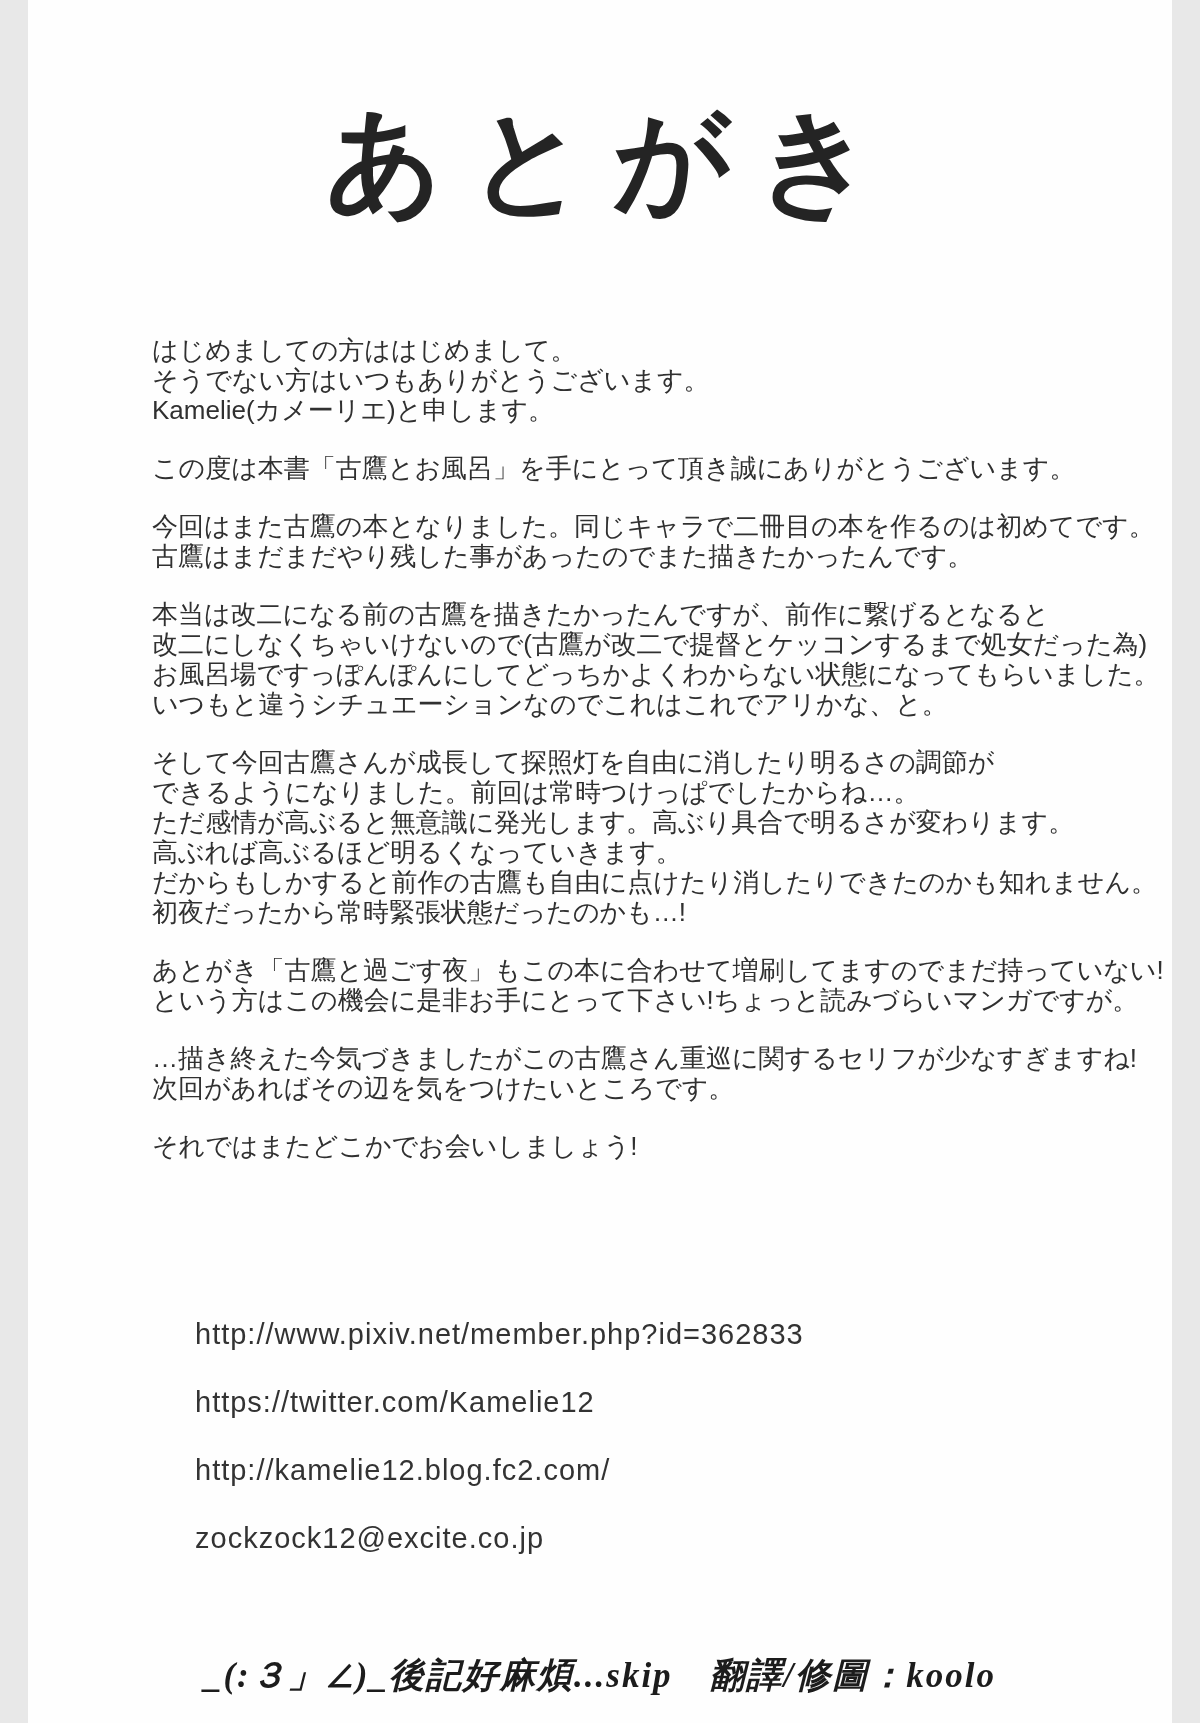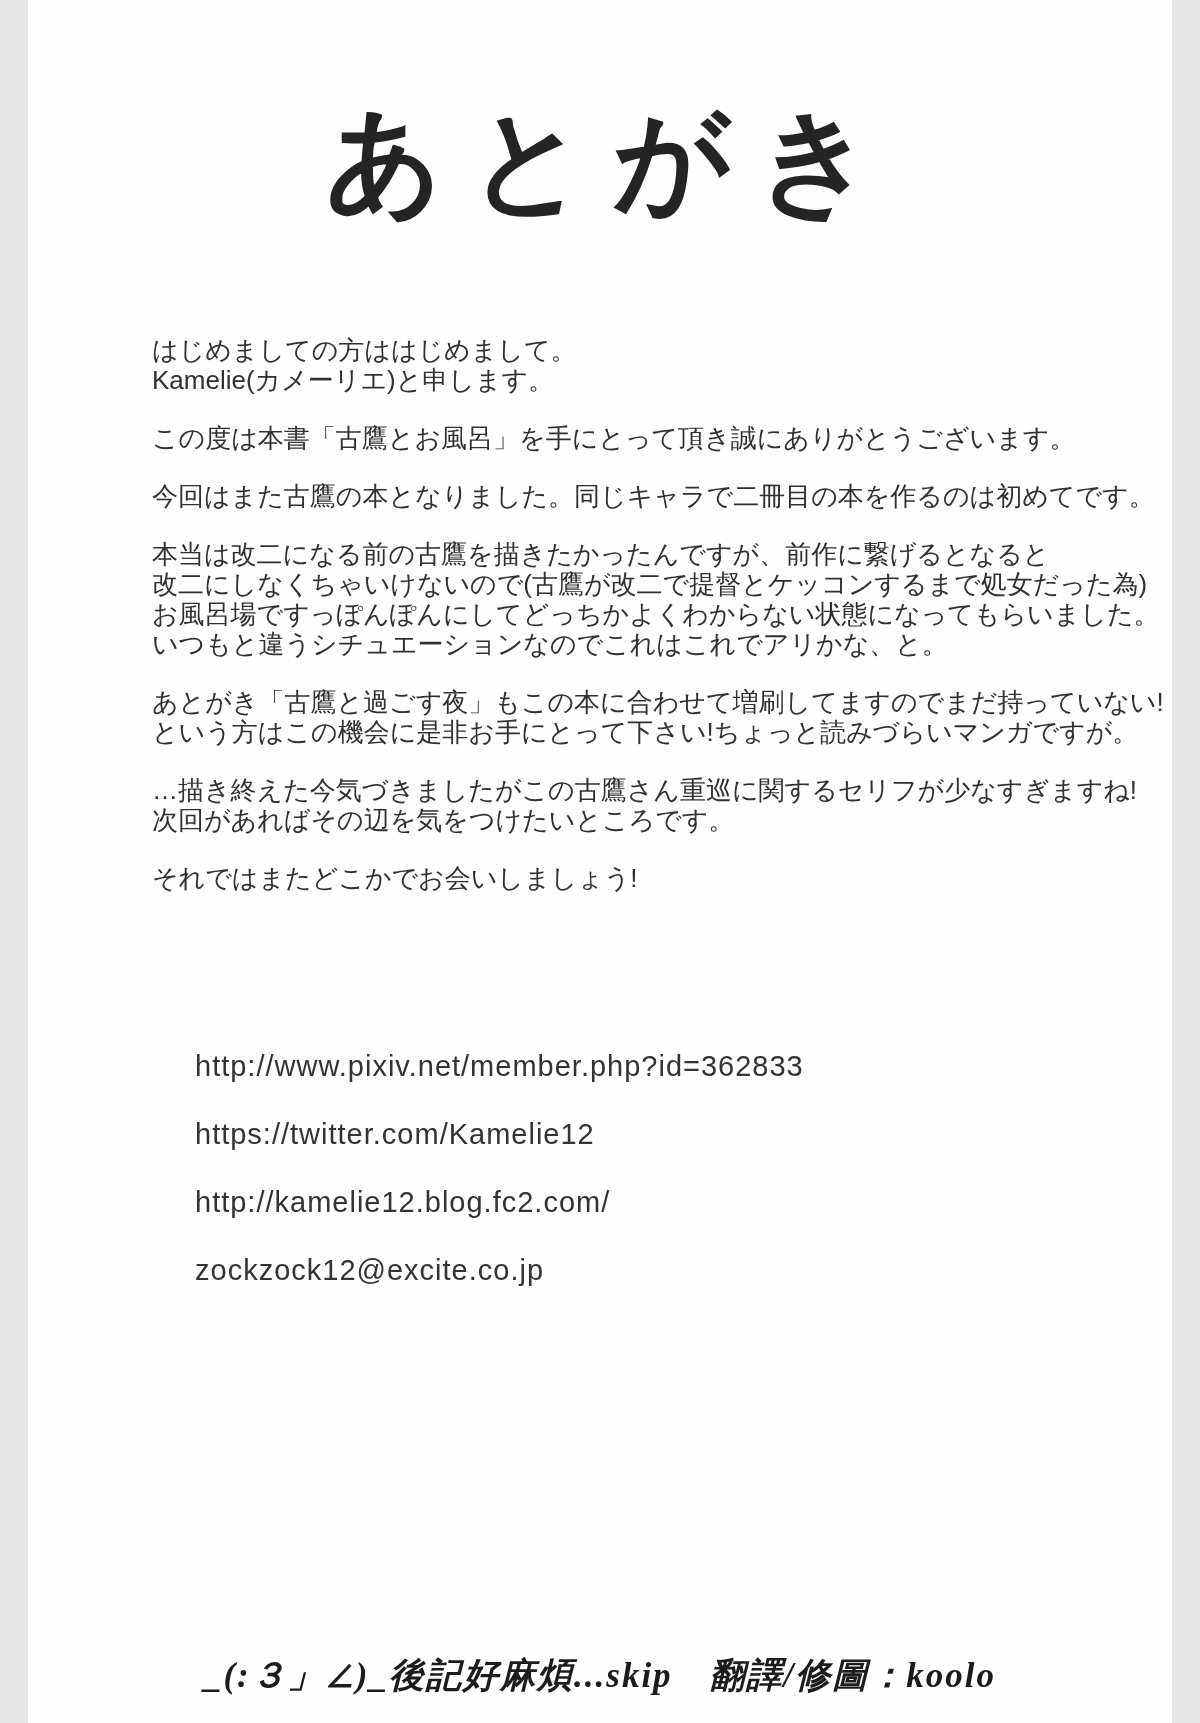--- a/index.html
+++ b/index.html
@@ -57,33 +57,43 @@
 </style>
 </head>
 <body>
 
 <div class="page">
   <h1 class="title">あとがき</h1>
 
   <div class="body-text">
       <div class="para">
         <div class="line">はじめましての方ははじめまして。</div>
+        <div class="line">そうでない方はいつもありがとうございます。</div>
         <div class="line">Kamelie(カメーリエ)と申します。</div>
       </div>
       <div class="para">
         <div class="line">この度は本書「古鷹とお風呂」を手にとって頂き誠にありがとうございます。</div>
       </div>
       <div class="para">
         <div class="line">今回はまた古鷹の本となりました。同じキャラで二冊目の本を作るのは初めてです。</div>
+        <div class="line">古鷹はまだまだやり残した事があったのでまた描きたかったんです。</div>
       </div>
       <div class="para">
         <div class="line">本当は改二になる前の古鷹を描きたかったんですが、前作に繋げるとなると</div>
         <div class="line">改二にしなくちゃいけないので(古鷹が改二で提督とケッコンするまで処女だった為)</div>
         <div class="line">お風呂場ですっぽんぽんにしてどっちかよくわからない状態になってもらいました。</div>
         <div class="line">いつもと違うシチュエーションなのでこれはこれでアリかな、と。</div>
+      </div>
+      <div class="para">
+        <div class="line">そして今回古鷹さんが成長して探照灯を自由に消したり明るさの調節が</div>
+        <div class="line">できるようになりました。前回は常時つけっぱでしたからね…。</div>
+        <div class="line">ただ感情が高ぶると無意識に発光します。高ぶり具合で明るさが変わります。</div>
+        <div class="line">高ぶれば高ぶるほど明るくなっていきます。</div>
+        <div class="line">だからもしかすると前作の古鷹も自由に点けたり消したりできたのかも知れません。</div>
+        <div class="line">初夜だったから常時緊張状態だったのかも…!</div>
       </div>
       <div class="para">
         <div class="line">あとがき「古鷹と過ごす夜」もこの本に合わせて増刷してますのでまだ持っていない!</div>
         <div class="line">という方はこの機会に是非お手にとって下さい!ちょっと読みづらいマンガですが。</div>
       </div>
       <div class="para">
         <div class="line">…描き終えた今気づきましたがこの古鷹さん重巡に関するセリフが少なすぎますね!</div>
         <div class="line">次回があればその辺を気をつけたいところです。</div>
       </div>
       <div class="para">

